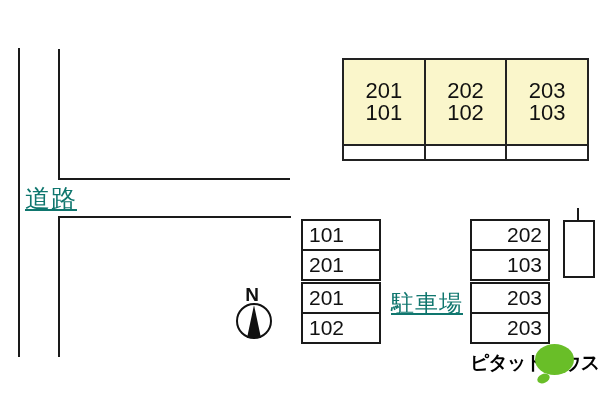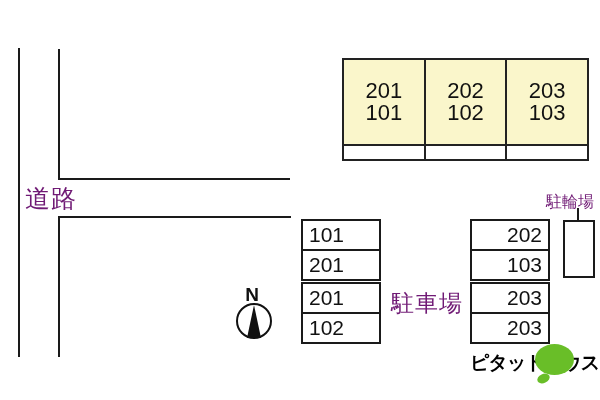--- a/index.html
+++ b/index.html
@@ -4,21 +4,21 @@
 <style>
   html,body { margin:0; padding:0; }
   body {
     width:600px; height:400px; background:#ffffff; overflow:hidden; position:relative;
     font-family:"Liberation Sans","DejaVu Sans",sans-serif; color:#111;
   }
   .abs { position:absolute; }
   
   .vline { position:absolute; width:2px; background:#1a1a1a; }
   .hline { position:absolute; height:2px; background:#1a1a1a; }
-  .lbl { position:absolute; color:#701a75; white-space:nowrap; }
+  .lbl { position:absolute; color:#0f766e; white-space:nowrap;text-decoration:underline; }
   .road-label { left:25px; top:182px; font-size:25px; letter-spacing:1px; }
   .parking-label { left:391px; top:288px; font-size:23px; letter-spacing:1px; }
   .bike-label { left:546px; top:192px; font-size:16px; }
 
   
   .building { position:absolute; left:342px; top:58px; width:247px; height:103px;
     display:flex; border:2px solid #222; box-sizing:border-box; }
   .unit { flex:1; display:flex; flex-direction:column; border-right:2px solid #222; }
   .unit:last-child { border-right:none; }
   .unit-main { flex:1; background:#FAF6CB; display:flex; flex-direction:column;
@@ -102,21 +102,20 @@
 
   <div class="lbl parking-label">駐車場</div>
 
   <div class="ptable right">
     <div class="prow">202</div>
     <div class="prow">103</div>
     <div class="prow gap">203</div>
     <div class="prow">203</div>
   </div>
 
-  <div class="lbl bike-label">駐輪場</div>
   <div class="bike-tick"></div>
   <div class="bike-rect"></div>
 
   <div class="compass-n">N</div>
   <div class="compass-circle"></div>
   <div class="compass-needle"></div>
 
   <span class="logo-text">ピタットハウス</span>
   <span class="logo-bubble"></span>
   <span class="logo-dot"></span>

